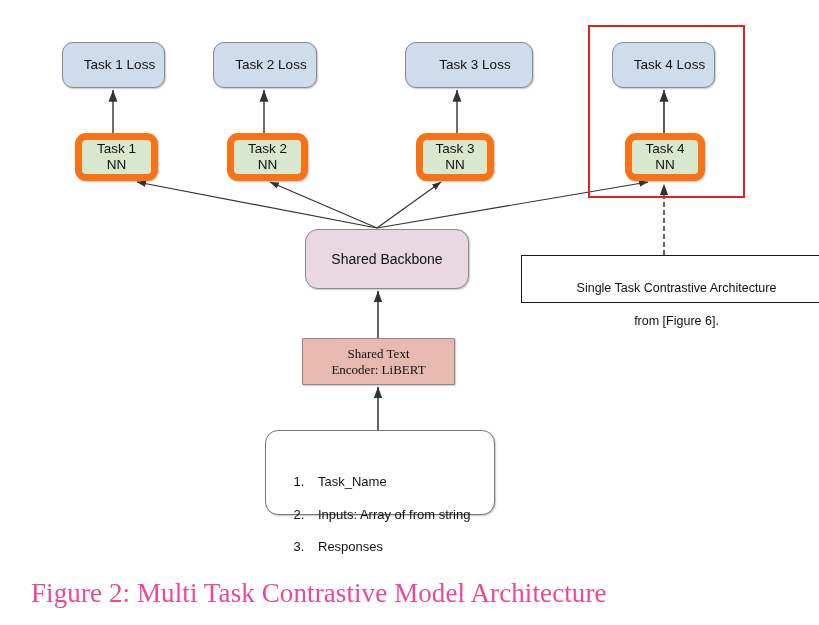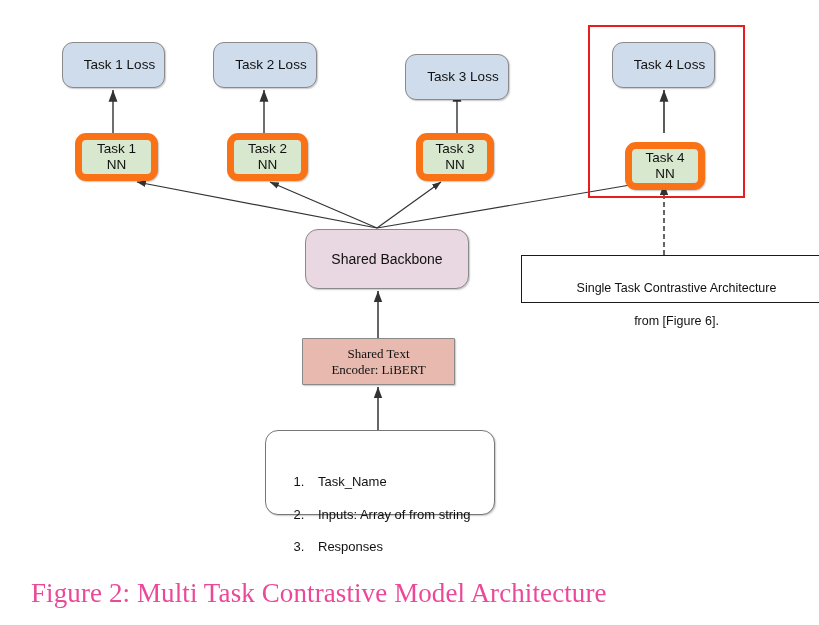--- a/index.html
+++ b/index.html
@@ -142,30 +142,30 @@
 
   <line x1="378" y1="430" x2="378" y2="387" stroke="#333333" stroke-width="1.5" marker-end="url(#arrowhead)"></line>
 
   <line x1="664" y1="255" x2="664" y2="184" stroke="#333333" stroke-width="1.5" stroke-dasharray="5,3" marker-end="url(#arrowhead)"></line>
 </svg>
 
 <div class="highlight-box" style="left:588px; top:25px; width:157px; height:173px;"></div>
 
 <div class="node loss-node" style="left:62px; top:42px; width:103px; height:46px;">Task 1 Loss</div>
 <div class="node loss-node" style="left:213px; top:42px; width:104px; height:46px;">Task 2 Loss</div>
-<div class="node loss-node" style="left:405px; top:54px; width:104px; height:46px;">Task 3 Loss</div>
+<div class="node loss-node" style="left:405px; top:42px; width:128px; height:46px;">Task 3 Loss</div>
 <div class="node loss-node" style="left:612px; top:42px; width:103px; height:46px;">Task 4 Loss</div>
 
 <div class="node nn-node" style="left:75px; top:133px; width:83px; height:48px;">Task 1
 NN</div>
 <div class="node nn-node" style="left:227px; top:133px; width:81px; height:48px;">Task 2
 NN</div>
 <div class="node nn-node" style="left:416px; top:133px; width:78px; height:48px;">Task 3
 NN</div>
-<div class="node nn-node" style="left:625px; top:142px; width:80px; height:48px;">Task 4
+<div class="node nn-node" style="left:625px; top:133px; width:80px; height:48px;">Task 4
 NN</div>
 
 <div class="node backbone-node" style="left:305px; top:229px; width:164px; height:60px;">Shared Backbone</div>
 
 <div class="node encoder-node" style="left:302px; top:338px; width:153px; height:47px;">Shared Text
 Encoder: LiBERT</div>
 
 <div class="node inputs-node" style="left:265px; top:430px; width:230px; height:85px;">
   <ol class="inputs-list">
     <li>

